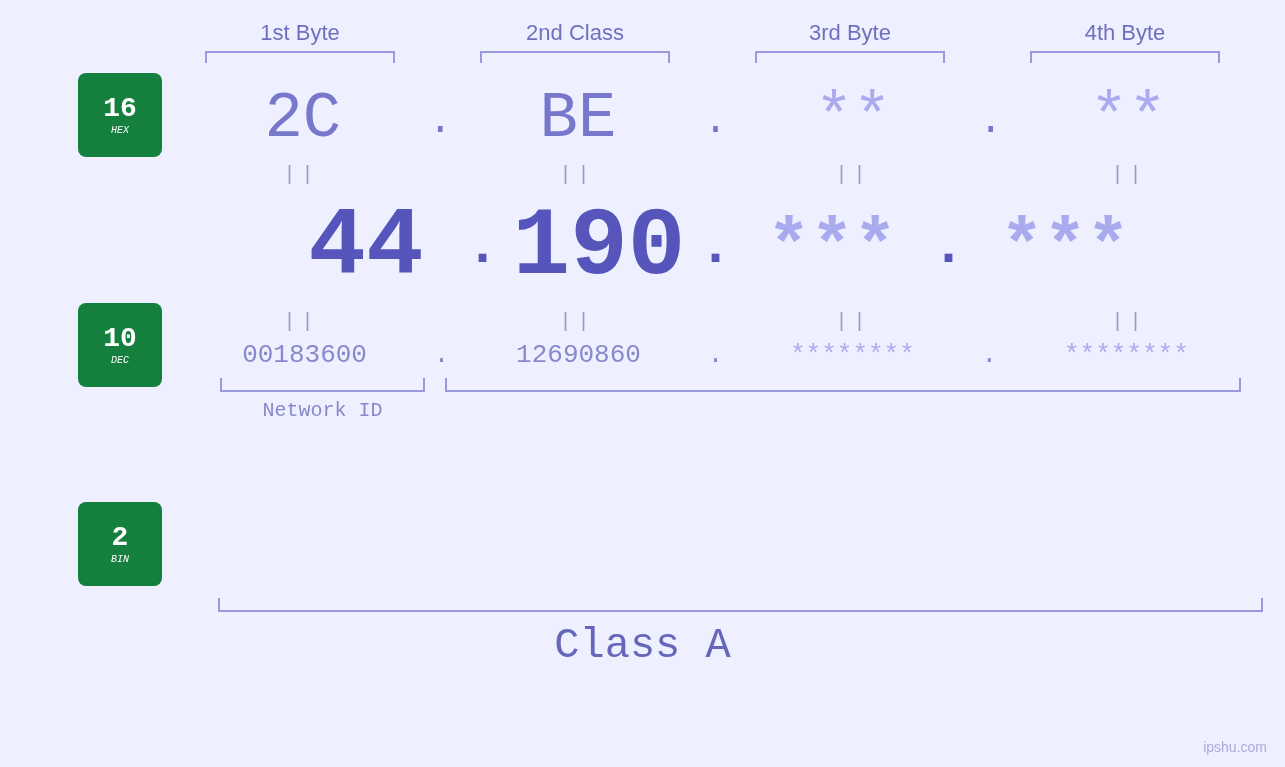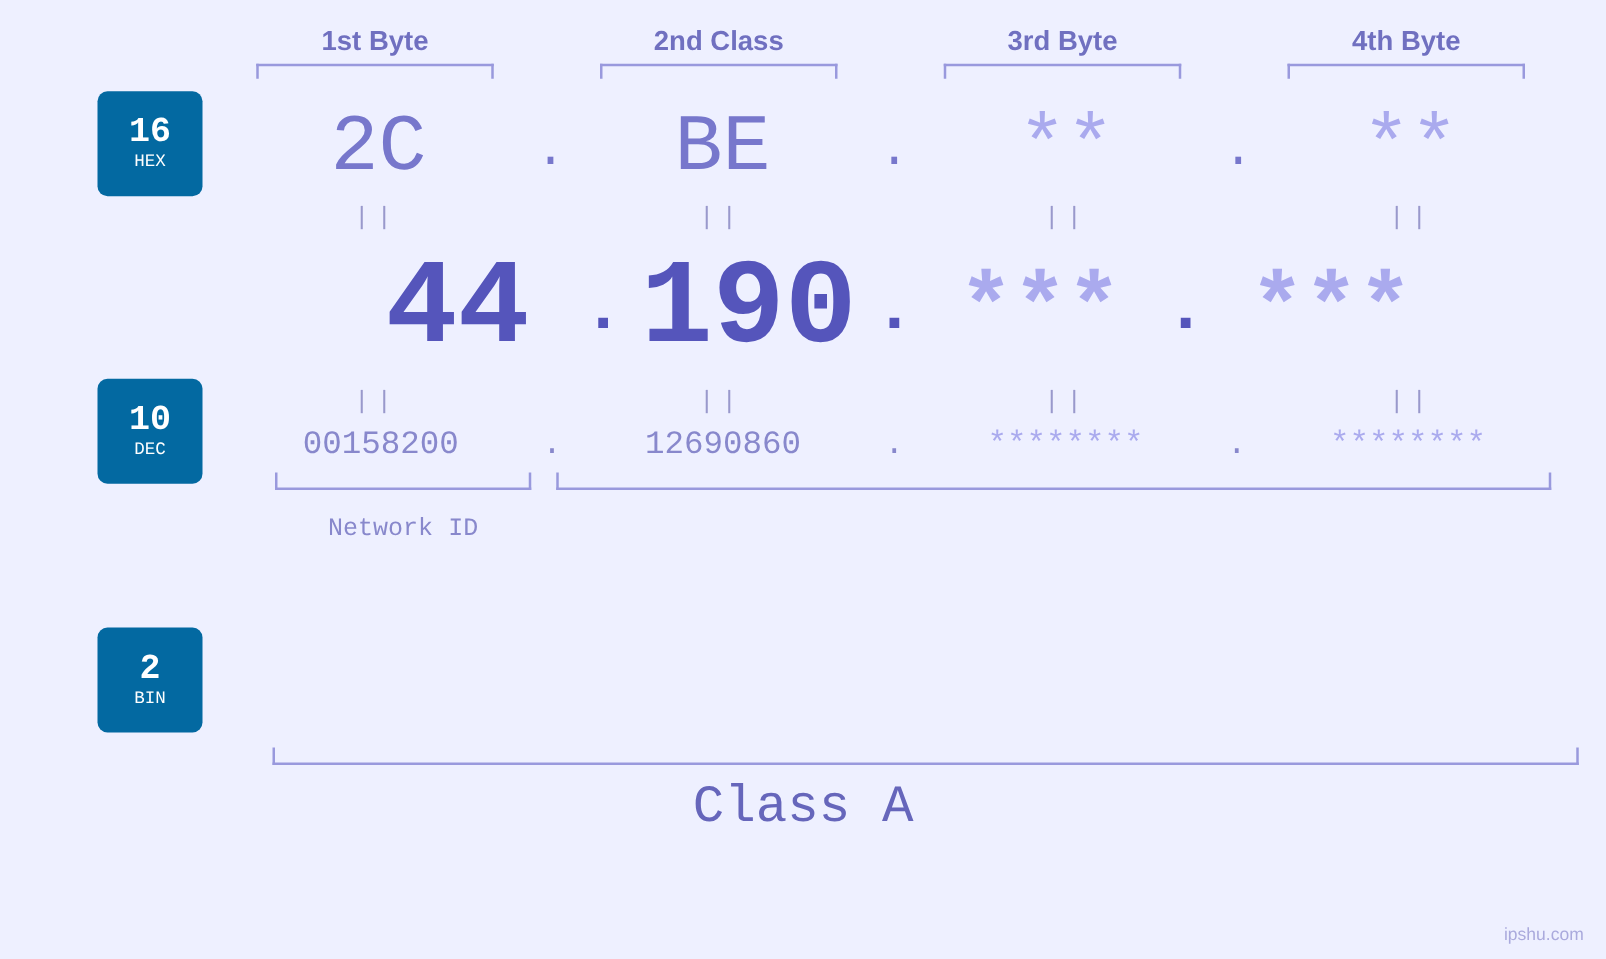--- a/index.html
+++ b/index.html
@@ -22,21 +22,20 @@
       align-items: center;
     }
 
     
     .byte-headers {
       display: flex;
       width: 1100px;
       margin-left: 140px;
       margin-top: 20px;
       justify-content: space-around;
-      font-weight: bold;
     }
 
     .byte-label {
       color: #7070c0;
       font-size: 22px;
       text-align: center;
       width: 200px;
       font-family: Arial, sans-serif;
     }
 
@@ -60,40 +59,41 @@
     .badges-col {
       display: flex;
       flex-direction: column;
       align-items: center;
       gap: 55px;
       margin-left: 50px;
       width: 140px;
     }
 
     .badge {
-      background-color: #0369a1;
+      background-color: #15803d;
       color: white;
       border-radius: 8px;
       width: 84px;
       height: 84px;
       display: flex;
       flex-direction: column;
       align-items: center;
       justify-content: center;
     }
 
     .badge-number {
       font-size: 28px;
       font-weight: bold;
       line-height: 1.1;
     }
 
     .badge-label {
-      font-size: 14px;
+      font-size: 10px;
       font-weight: normal;
+      font-style: italic;
     }
 
     .cell {
       width: 200px;
       text-align: center;
     }
 
     .hex-val {
       font-size: 64px;
       color: #7777cc;
@@ -230,21 +230,21 @@
         <div style="width:30px;"></div>
         <div style="width:200px; text-align:center; font-size:20px; color:#9999cc; letter-spacing:6px;">||</div>
         <div style="width:30px;"></div>
         <div style="width:200px; text-align:center; font-size:20px; color:#9999cc; letter-spacing:6px;">||</div>
         <div style="width:30px;"></div>
         <div style="width:200px; text-align:center; font-size:20px; color:#9999cc; letter-spacing:6px;">||</div>
       </div>
 
       <div style="display:flex; flex-direction:row; align-items:center; justify-content:space-around; width:100%; margin-top:4px;">
         <div class="cell">
-          <span class="bin-val">00158200</span>
+          <span class="bin-val">00183600</span>
         </div>
         <span style="font-size:26px; color:#8888cc;">.</span>
         <div class="cell">
           <span class="bin-val">12690860</span>
         </div>
         <span style="font-size:26px; color:#8888cc;">.</span>
         <div class="cell">
           <span class="bin-val masked">********</span>
         </div>
         <span style="font-size:26px; color:#8888cc;">.</span>
@@ -255,21 +255,21 @@
 
       <div style="display:flex; flex-direction:row; margin-top:8px; margin-left:30px;">
 
         <div style="width:205px; height:14px; border:2px solid #9999dd; border-top:none;"></div>
 
         <div style="width:20px;"></div>
 
         <div style="flex:1; height:14px; border:2px solid #9999dd; border-top:none;"></div>
       </div>
 
-      <div style="display:flex; flex-direction:row; margin-top:20px; margin-left:30px;">
+      <div style="display:flex; flex-direction:row; margin-top:7px; margin-left:30px;">
         <div style="width:205px; text-align:center; font-size:20px; color:#8888cc; font-family:'Courier New',Courier,monospace;">Network ID</div>
         <div style="width:20px;"></div>
       </div>
 
     </div>
   </div>
 
   <div style="width:1045px; height:14px; border:2px solid #9999dd; border-top:none; margin-left:195px; margin-top:12px;"></div>
 
   <div class="class-label">Class A</div>

